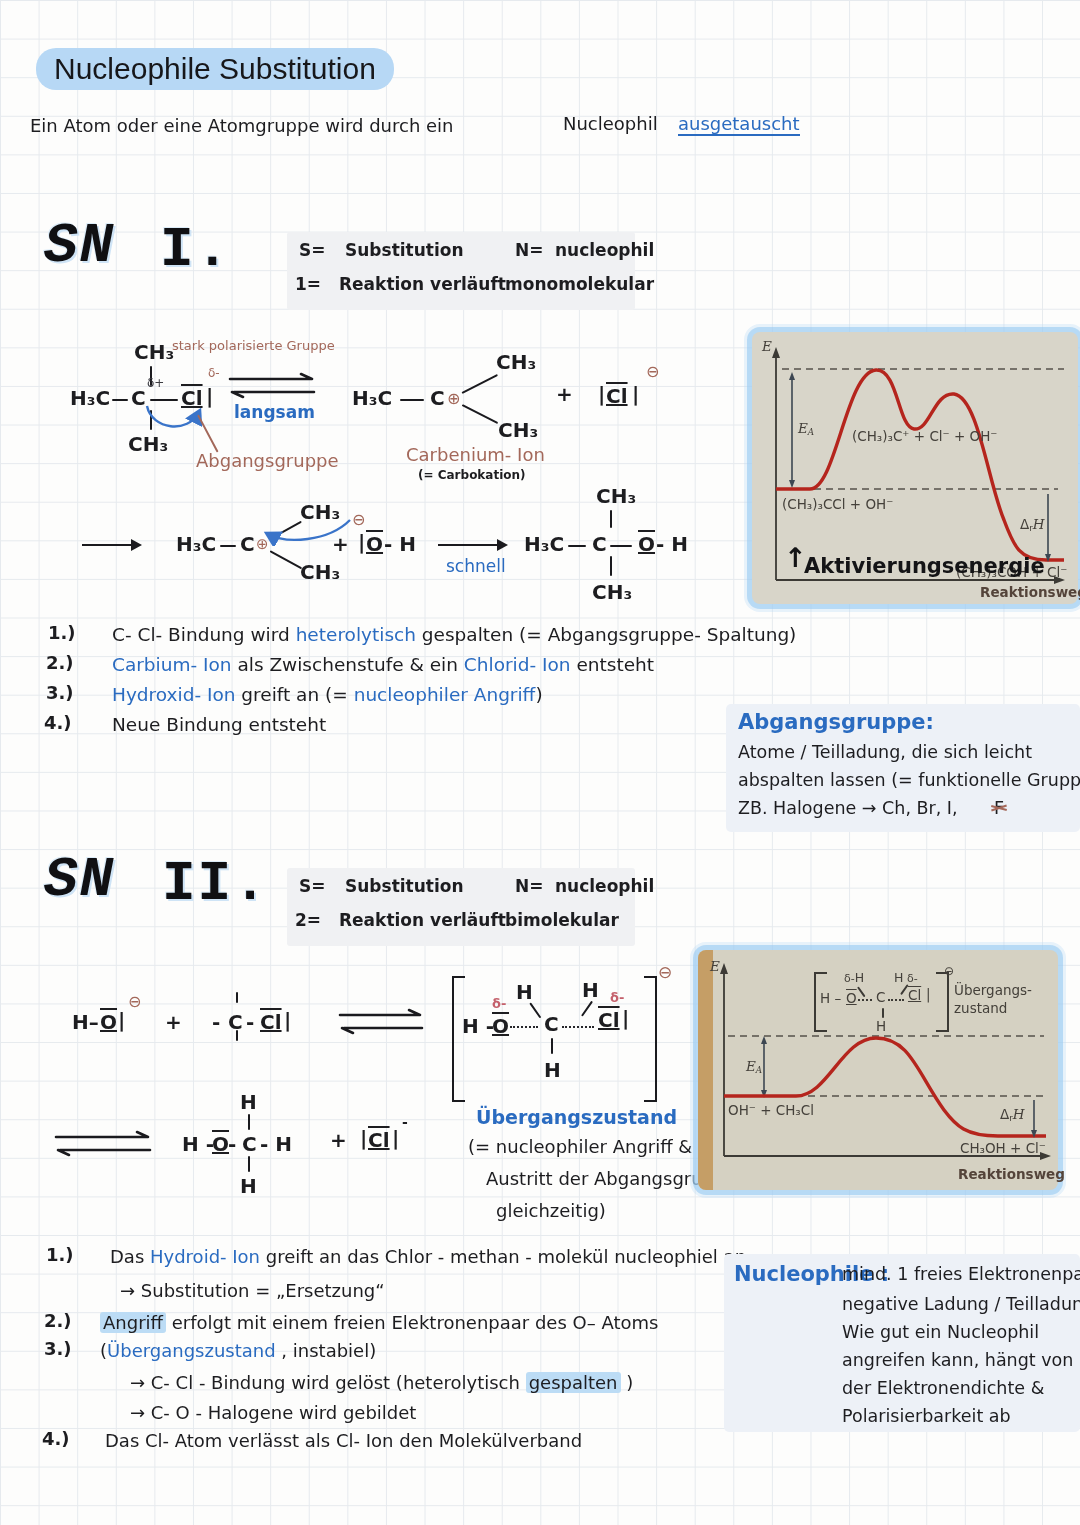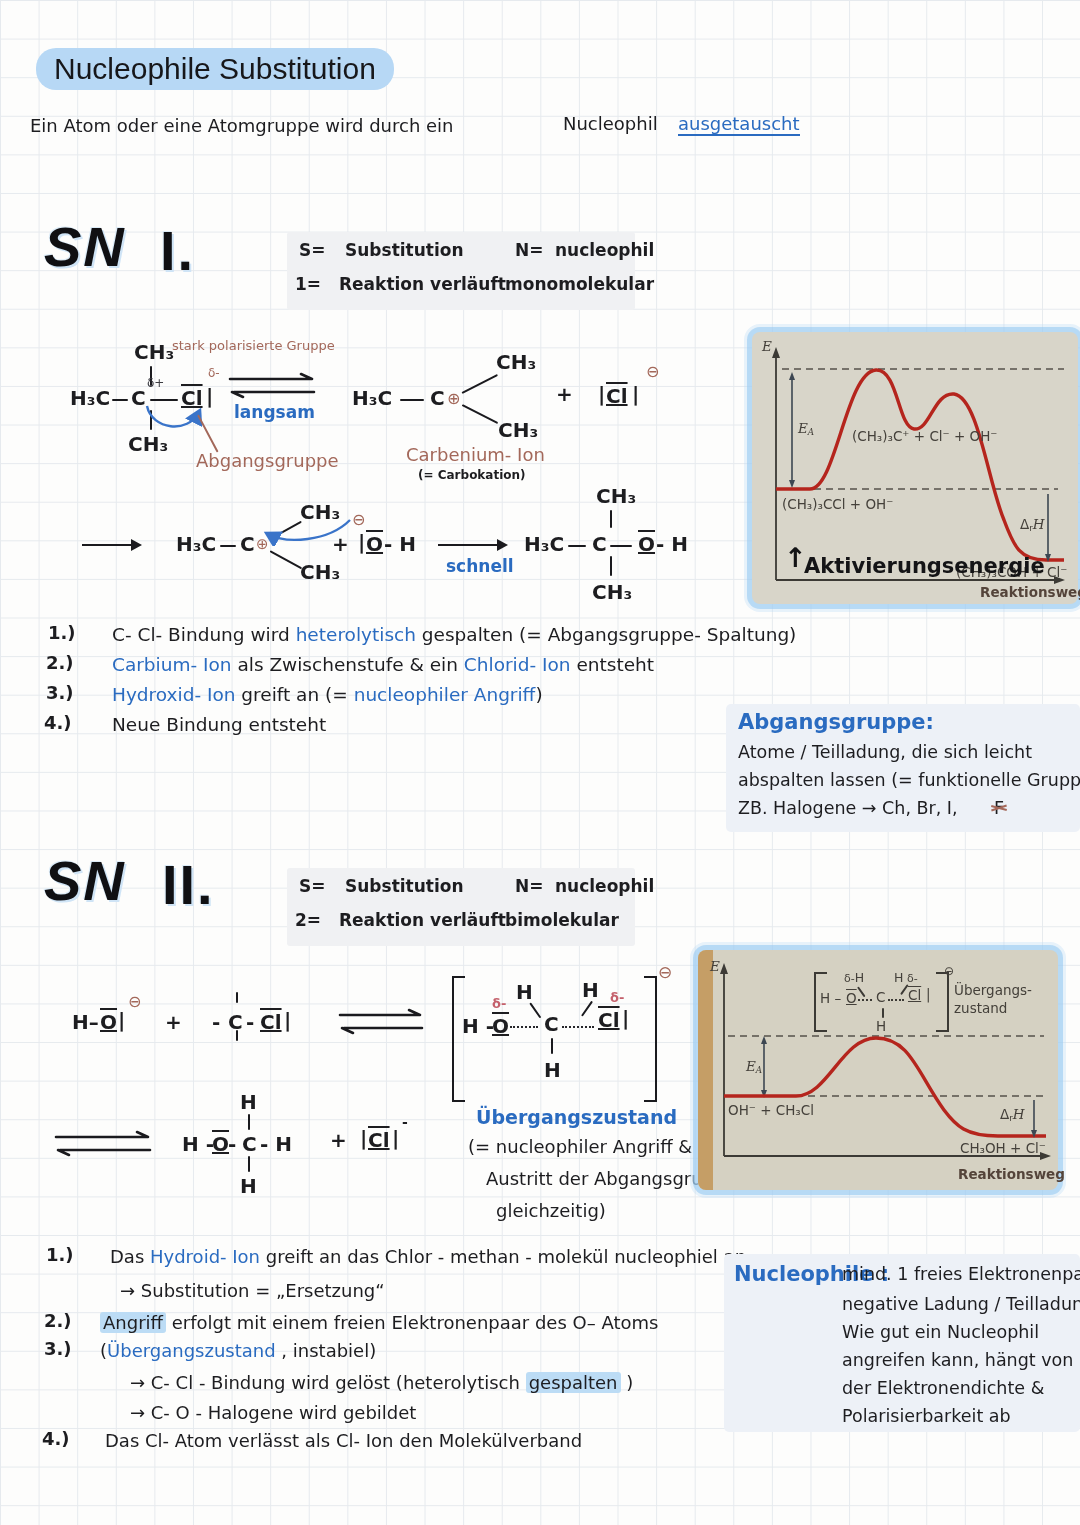--- a/index.html
+++ b/index.html
@@ -10,21 +10,21 @@
     font-family:"DejaVu Sans",sans-serif;color:#1d1d20}
   .t{position:absolute;white-space:nowrap}
   .hw{font-size:18px}
   .chem{font-weight:bold;font-size:20px}
   .blue{color:#2a6bc0}
   .brown{color:#a3685a}
   .pink{color:#c4606b}
   .small{font-size:12px}
   .title-pill{background:#b7d8f5;border-radius:20px;padding:4px 18px;
     font-family:"Liberation Sans",sans-serif;font-size:30px;color:#17171a}
-  .bighead{font-family:Liberation Sans, sans-serif;font-weight:bold;font-size:56px;color:#101013;
+  .bighead{font-family:Liberation Mono, monospace;font-weight:bold;font-size:56px;color:#101013;
     text-shadow:2px 2px 0 #cfe4f6,-1px -1px 0 #dcecf8;letter-spacing:2px}
   .infobox{position:absolute;background:#f0f1f3;border-radius:3px}
   .infobox .t{font-size:17px;font-weight:bold}
   .vl{position:absolute;width:2.4px;background:#1a1a1e;border-radius:2px}
   .hl2{position:absolute;height:2.4px;background:#1a1a1e;border-radius:2px}
   .bond{position:absolute;height:2.4px;background:#1a1a1e;transform-origin:0 50%;border-radius:2px}
   .bond.br{background:#a3685a;height:2px}
   .ovl{text-decoration:overline}
   .unl{text-decoration:underline}
   .ovl.unl{text-decoration:overline underline}
@@ -133,21 +133,21 @@
   <span class="t chem" style="left:300px;top:560px">CH₃</span>
   <svg class="t" style="left:256px;top:512px" width="100" height="34" viewBox="0 0 100 34">
     <path d="M94 8 C 72 30, 30 32, 12 22" fill="none" stroke="#3a74c9" stroke-width="2.4" marker-end="url(#mblue)"></path>
   </svg>
   <span class="t chem" style="left:332px;top:532px">+</span>
   <span class="t brown" style="left:352px;top:510px;font-size:16px">⊖</span>
   <span class="t chem" style="left:358px;top:530px">|</span>
   <span class="t chem ovl unl" style="left:366px;top:532px">O</span>
   <span class="t chem" style="left:384px;top:532px">- H</span>
   <div class="ar" style="left:438px;top:544px;width:68px"></div>
-  <span class="t blue" style="left:446px;top:556px;font-size:17px;font-weight:bold">schnell</span>
+  <span class="t blue" style="left:446px;top:556px;font-size:17px;font-weight:normal">schnell</span>
 
   <span class="t chem" style="left:596px;top:484px">CH₃</span>
   <div class="vl" style="left:610px;top:510px;height:18px"></div>
   <span class="t chem" style="left:524px;top:532px">H₃C</span>
   <div class="hl2" style="left:568px;top:545px;width:18px"></div>
   <span class="t chem" style="left:592px;top:532px">C</span>
   <div class="hl2" style="left:610px;top:545px;width:22px"></div>
   <span class="t chem ovl unl" style="left:638px;top:532px">O</span>
   <span class="t chem" style="left:656px;top:532px">- H</span>
   <div class="vl" style="left:610px;top:556px;height:20px"></div>

